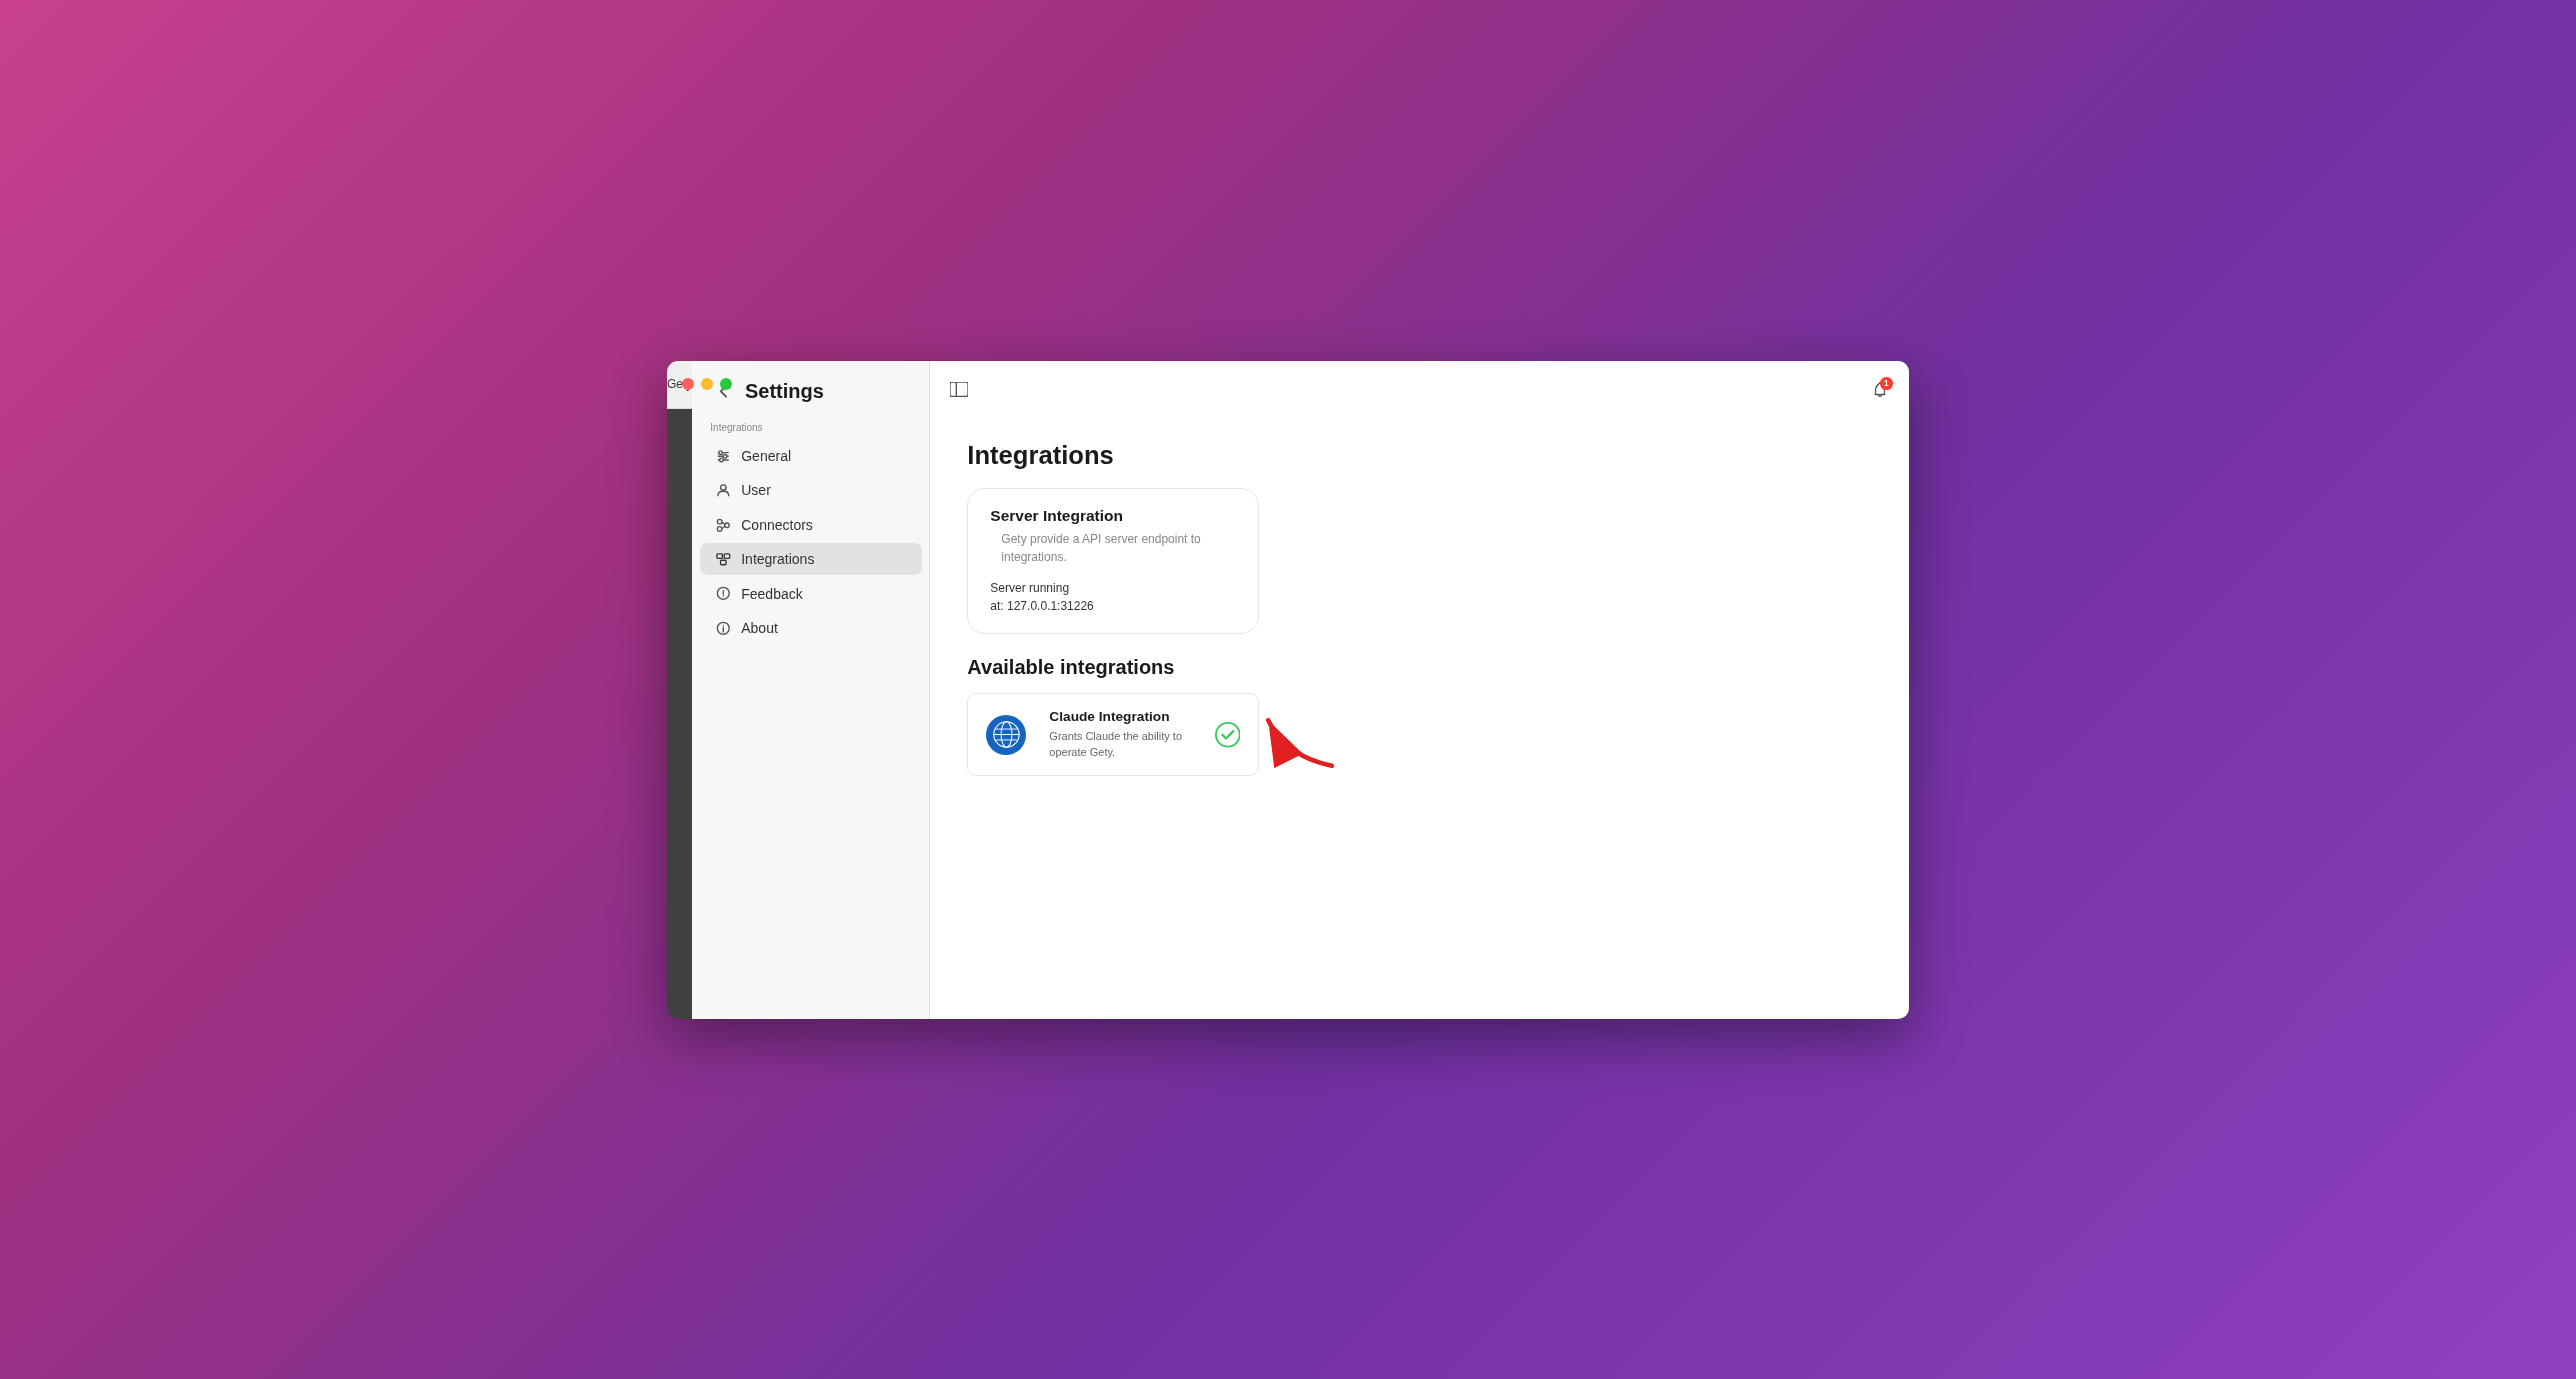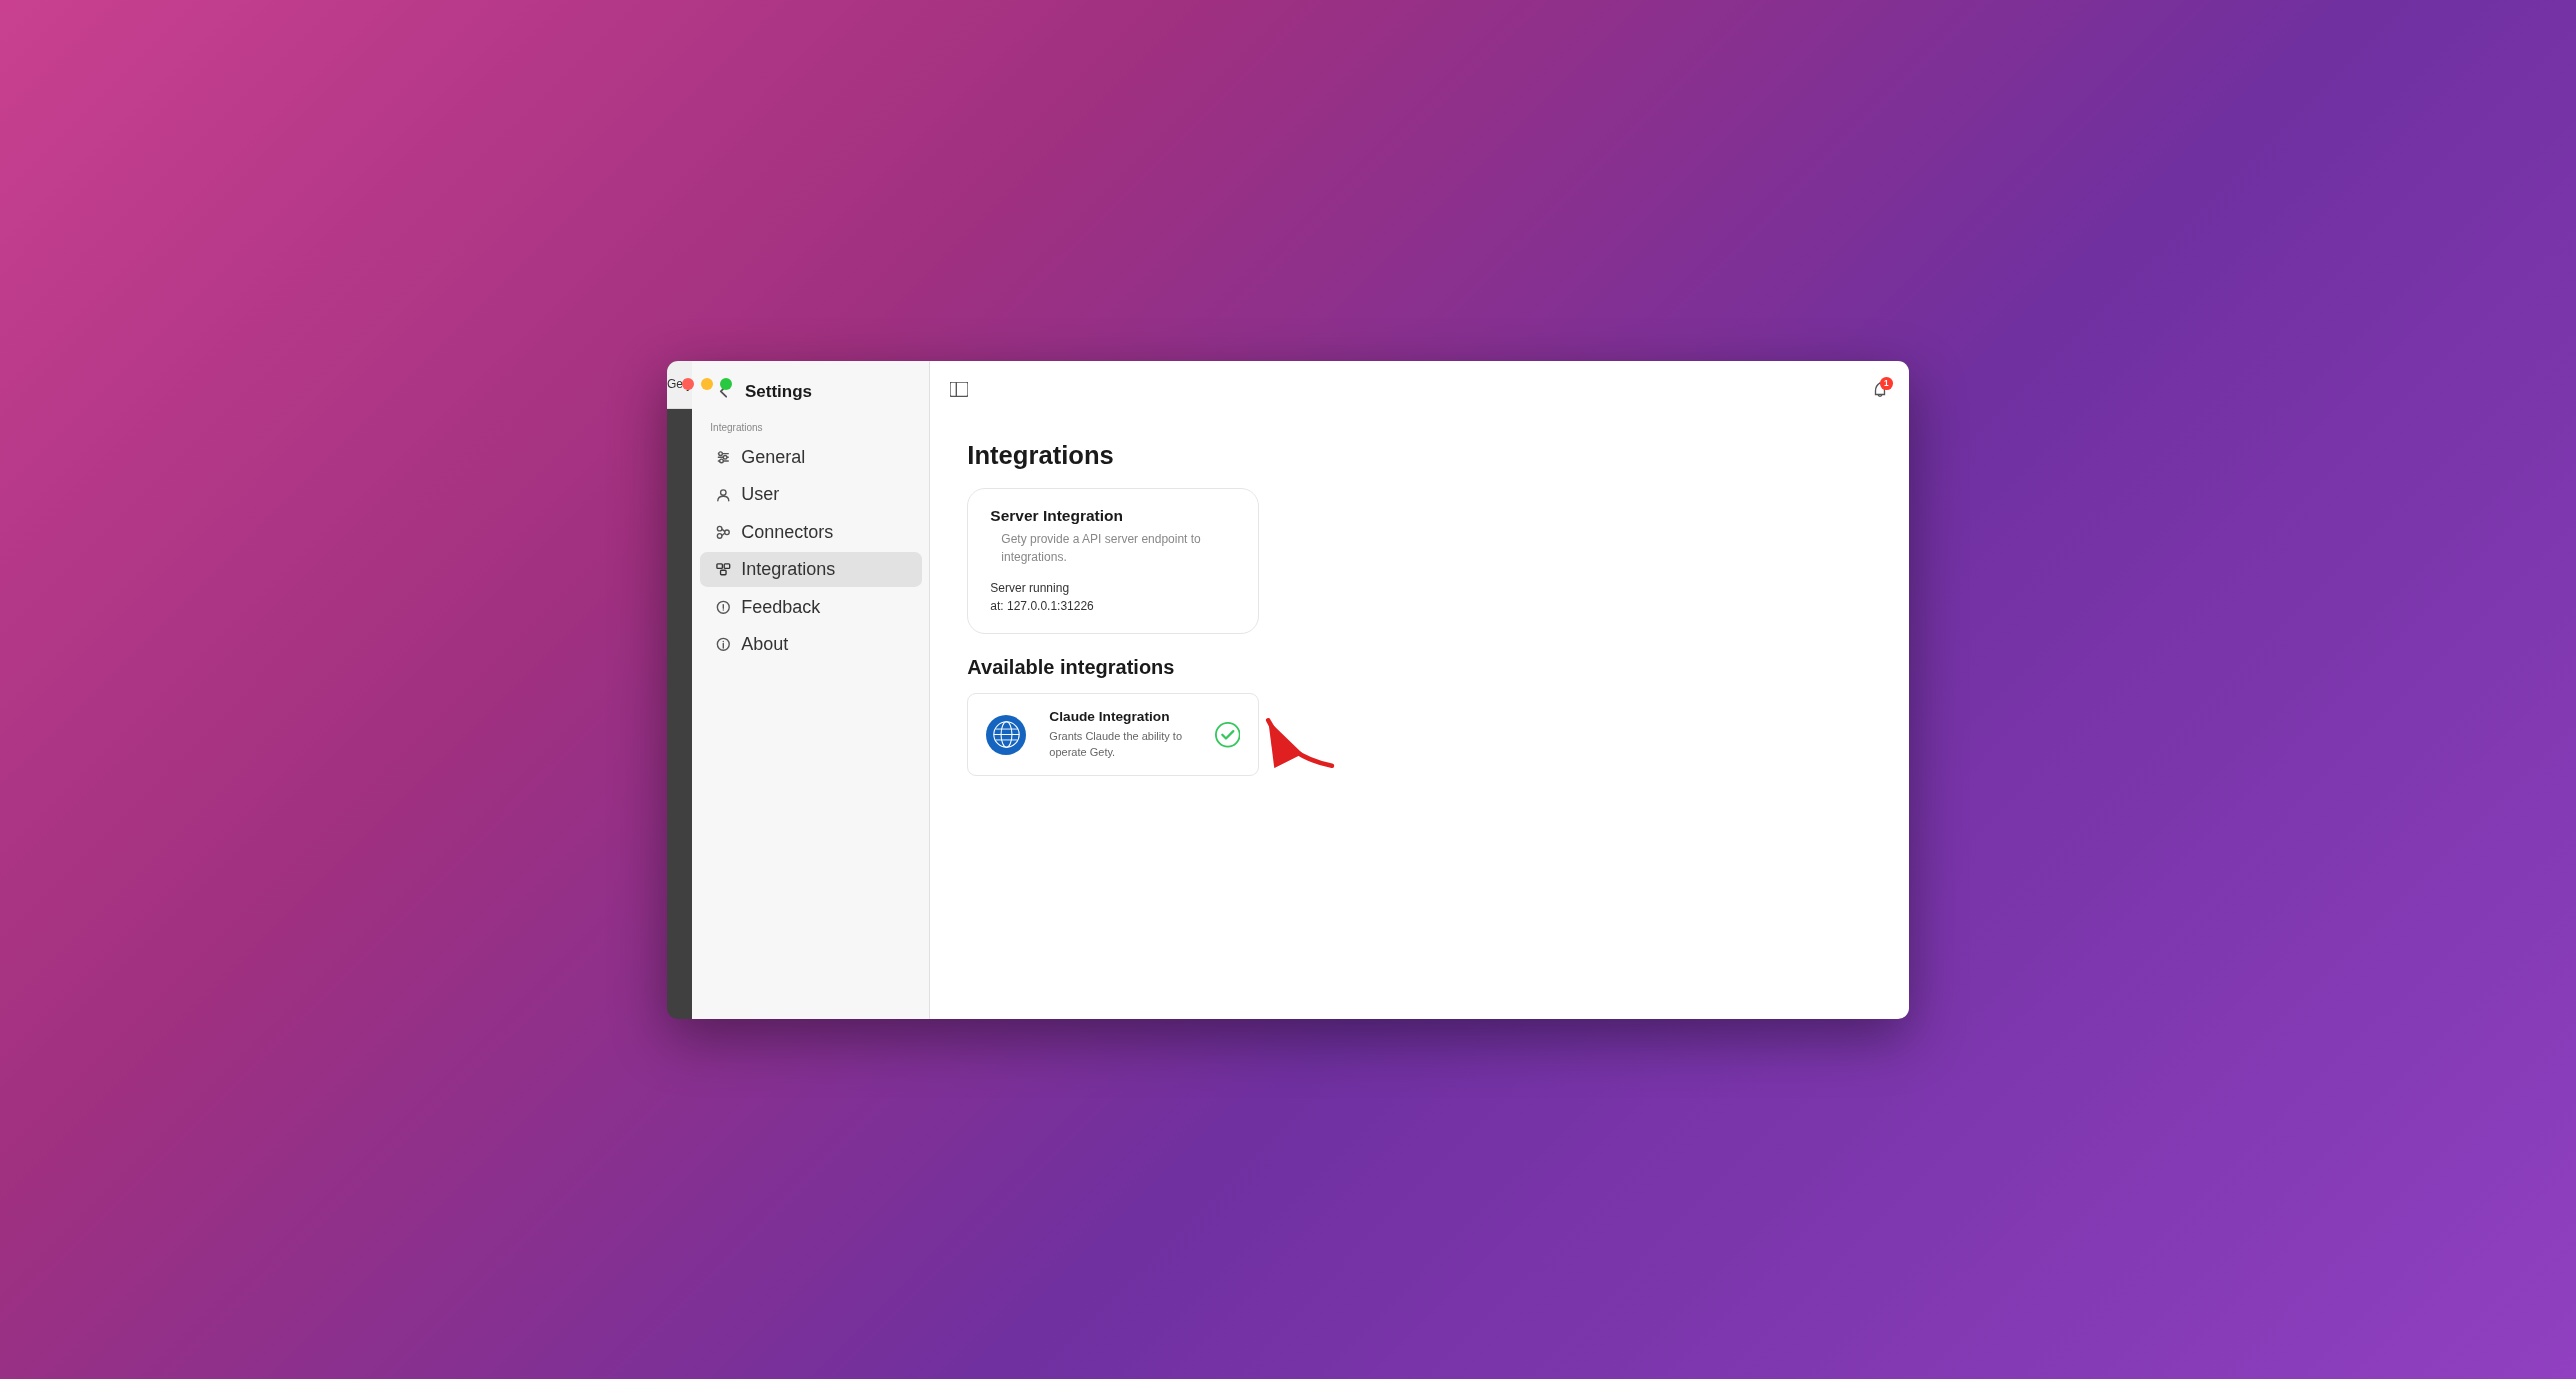--- a/index.html
+++ b/index.html
@@ -94,21 +94,21 @@
       background: transparent;
       cursor: pointer;
       display: flex;
       align-items: center;
       justify-content: center;
       color: #555;
       font-size: 14.6px;
     }
 
     .sidebar-title {
-      font-size: 17px;
+      font-size: 20px;
       font-weight: 600;
       color: #1a1a1a;
     }
 
     .sidebar-section-label {
       font-size: 10px;
       color: #888;
       padding: 0 18px 5.5px 18px;
       text-transform: none;
       font-weight: 400;
@@ -116,21 +116,21 @@
 
     .sidebar-item {
       display: flex;
       align-items: center;
       gap: 9px;
       padding: 7.3px 14.6px;
       cursor: pointer;
       border-radius: 7.3px;
       margin: 0.9px 7.3px;
       color: #333;
-      font-size: 18px;
+      font-size: 14px;
     }
     .sidebar-item.active {
       background: #e2e2e2;
       font-weight: 500;
     }
 
     .sidebar-item-icon {
       width: 18px;
       height: 18px;
       display: flex;

